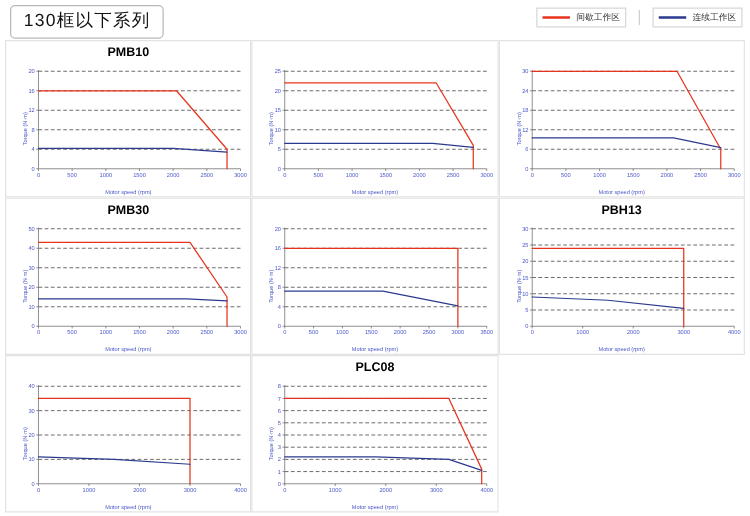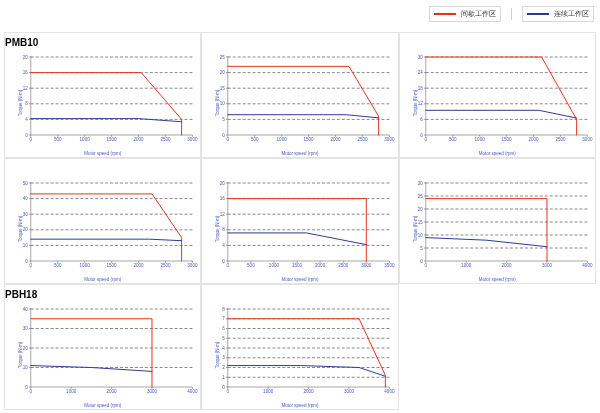--- a/index.html
+++ b/index.html
@@ -85,20 +85,21 @@
     background: #fff;
   }
   .cell.empty {
     border: 1px solid transparent;
   }
   .chart-title {
     position: absolute;
     top: 4px;
     left: 0;
     width: 100%;
+    text-align: center;
     font-size: 10px;
     font-weight: bold;
     color: #000;
   }
   .plot-wrap {
     position: absolute;
     left: 0;
     top: 16px;
     width: 100%;
     height: 108px;
@@ -135,20 +136,21 @@
     font-size: 4.6px;
     fill: #4a56c8;
   }
 </style>
 </head>
 <body>
 
 <div id="root">
 
   <div class="header">
+    <div class="title-box">130框以下系列</div>
     <div class="legend">
       <div class="legend-item">
         <span class="legend-line" style="border-top-color:#e8331c"></span>
         <span>间歇工作区</span>
       </div>
       <div class="legend-sep"></div>
       <div class="legend-item">
         <span class="legend-line" style="border-top-color:#2b3a8f"></span>
         <span>连续工作区</span>
       </div>
@@ -280,20 +282,21 @@
             <line x1="161.83333333333334" y1="86" x2="161.83333333333334" y2="87.8" stroke="#6a6a6a" stroke-width="0.6"></line>
             <text x="161.83333333333334" y="92.5" text-anchor="middle" class="tick-text">2500</text>
             <line x1="189" y1="86" x2="189" y2="87.8" stroke="#6a6a6a" stroke-width="0.6"></line>
             <text x="189" y="92.5" text-anchor="middle" class="tick-text">3000</text>
             <polyline points="26,8 142.81666666666666,8 178.13333333333333,70.4 178.13333333333333,86" fill="none" stroke="#e8331c" stroke-width="1" stroke-linejoin="round" stroke-linecap="round"></polyline>
             <polyline points="26,61.3 140.1,61.3 178.13333333333333,69.1" fill="none" stroke="#2b3a8f" stroke-width="1" stroke-linejoin="round" stroke-linecap="round"></polyline>
           </svg>
         </div>
       </div>
       <div class="cell">
+        <div class="chart-title">PMB30</div>
         <div class="plot-wrap">
           <div class="ylabel">Torque (N·m)</div>
           <div class="xlabel">Motor speed (rpm)</div>
           <svg class="plot" viewBox="0 0 197 108" preserveAspectRatio="none">
             <line x1="26" y1="70.4" x2="189" y2="70.4" stroke="#111" stroke-width="0.5" stroke-dasharray="3 2"></line>
             <line x1="26" y1="54.8" x2="189" y2="54.8" stroke="#111" stroke-width="0.5" stroke-dasharray="3 2"></line>
             <line x1="26" y1="39.2" x2="189" y2="39.2" stroke="#111" stroke-width="0.5" stroke-dasharray="3 2"></line>
             <line x1="26" y1="23.599999999999994" x2="189" y2="23.599999999999994" stroke="#111" stroke-width="0.5" stroke-dasharray="3 2"></line>
             <line x1="26" y1="8" x2="189" y2="8" stroke="#111" stroke-width="0.5" stroke-dasharray="3 2"></line>
             <line x1="26" y1="7" x2="26" y2="86" stroke="#6a6a6a" stroke-width="0.6"></line>
@@ -368,20 +371,21 @@
             <line x1="165.7142857142857" y1="86" x2="165.7142857142857" y2="87.8" stroke="#6a6a6a" stroke-width="0.6"></line>
             <text x="165.7142857142857" y="92.5" text-anchor="middle" class="tick-text">3000</text>
             <line x1="189" y1="86" x2="189" y2="87.8" stroke="#6a6a6a" stroke-width="0.6"></line>
             <text x="189" y="92.5" text-anchor="middle" class="tick-text">3500</text>
             <polyline points="26,23.599999999999994 165.7142857142857,23.599999999999994 165.7142857142857,86" fill="none" stroke="#e8331c" stroke-width="1" stroke-linejoin="round" stroke-linecap="round"></polyline>
             <polyline points="26,57.92 105.17142857142856,57.92 165.7142857142857,69.62" fill="none" stroke="#2b3a8f" stroke-width="1" stroke-linejoin="round" stroke-linecap="round"></polyline>
           </svg>
         </div>
       </div>
       <div class="cell">
+        <div class="chart-title">PBH13</div>
         <div class="plot-wrap">
           <div class="ylabel">Torque (N·m)</div>
           <div class="xlabel">Motor speed (rpm)</div>
           <svg class="plot" viewBox="0 0 197 108" preserveAspectRatio="none">
             <line x1="26" y1="73" x2="189" y2="73" stroke="#111" stroke-width="0.5" stroke-dasharray="3 2"></line>
             <line x1="26" y1="60" x2="189" y2="60" stroke="#111" stroke-width="0.5" stroke-dasharray="3 2"></line>
             <line x1="26" y1="47" x2="189" y2="47" stroke="#111" stroke-width="0.5" stroke-dasharray="3 2"></line>
             <line x1="26" y1="34" x2="189" y2="34" stroke="#111" stroke-width="0.5" stroke-dasharray="3 2"></line>
             <line x1="26" y1="21" x2="189" y2="21" stroke="#111" stroke-width="0.5" stroke-dasharray="3 2"></line>
             <line x1="26" y1="8" x2="189" y2="8" stroke="#111" stroke-width="0.5" stroke-dasharray="3 2"></line>
@@ -410,21 +414,20 @@
             <line x1="148.25" y1="86" x2="148.25" y2="87.8" stroke="#6a6a6a" stroke-width="0.6"></line>
             <text x="148.25" y="92.5" text-anchor="middle" class="tick-text">3000</text>
             <line x1="189" y1="86" x2="189" y2="87.8" stroke="#6a6a6a" stroke-width="0.6"></line>
             <text x="189" y="92.5" text-anchor="middle" class="tick-text">4000</text>
             <polyline points="26,23.599999999999994 148.25,23.599999999999994 148.25,86" fill="none" stroke="#e8331c" stroke-width="1" stroke-linejoin="round" stroke-linecap="round"></polyline>
             <polyline points="26,62.6 87.125,65.2 148.25,71.7" fill="none" stroke="#2b3a8f" stroke-width="1" stroke-linejoin="round" stroke-linecap="round"></polyline>
           </svg>
         </div>
       </div>
       <div class="cell">
-        <div class="chart-title">PBH18</div>
         <div class="plot-wrap">
           <div class="ylabel">Torque (N·m)</div>
           <div class="xlabel">Motor speed (rpm)</div>
           <svg class="plot" viewBox="0 0 197 108" preserveAspectRatio="none">
             <line x1="26" y1="66.5" x2="189" y2="66.5" stroke="#111" stroke-width="0.5" stroke-dasharray="3 2"></line>
             <line x1="26" y1="47" x2="189" y2="47" stroke="#111" stroke-width="0.5" stroke-dasharray="3 2"></line>
             <line x1="26" y1="27.5" x2="189" y2="27.5" stroke="#111" stroke-width="0.5" stroke-dasharray="3 2"></line>
             <line x1="26" y1="8" x2="189" y2="8" stroke="#111" stroke-width="0.5" stroke-dasharray="3 2"></line>
             <line x1="26" y1="7" x2="26" y2="86" stroke="#6a6a6a" stroke-width="0.6"></line>
             <line x1="26" y1="86" x2="189" y2="86" stroke="#6a6a6a" stroke-width="0.6"></line>
@@ -447,20 +450,21 @@
             <line x1="148.25" y1="86" x2="148.25" y2="87.8" stroke="#6a6a6a" stroke-width="0.6"></line>
             <text x="148.25" y="92.5" text-anchor="middle" class="tick-text">3000</text>
             <line x1="189" y1="86" x2="189" y2="87.8" stroke="#6a6a6a" stroke-width="0.6"></line>
             <text x="189" y="92.5" text-anchor="middle" class="tick-text">4000</text>
             <polyline points="26,17.75 148.25,17.75 148.25,86" fill="none" stroke="#e8331c" stroke-width="1" stroke-linejoin="round" stroke-linecap="round"></polyline>
             <polyline points="26,64.55 87.125,66.5 148.25,70.4" fill="none" stroke="#2b3a8f" stroke-width="1" stroke-linejoin="round" stroke-linecap="round"></polyline>
           </svg>
         </div>
       </div>
       <div class="cell">
+        <div class="chart-title">PLC08</div>
         <div class="plot-wrap">
           <div class="ylabel">Torque (N·m)</div>
           <div class="xlabel">Motor speed (rpm)</div>
           <svg class="plot" viewBox="0 0 197 108" preserveAspectRatio="none">
             <line x1="26" y1="76.25" x2="189" y2="76.25" stroke="#111" stroke-width="0.5" stroke-dasharray="3 2"></line>
             <line x1="26" y1="66.5" x2="189" y2="66.5" stroke="#111" stroke-width="0.5" stroke-dasharray="3 2"></line>
             <line x1="26" y1="56.75" x2="189" y2="56.75" stroke="#111" stroke-width="0.5" stroke-dasharray="3 2"></line>
             <line x1="26" y1="47" x2="189" y2="47" stroke="#111" stroke-width="0.5" stroke-dasharray="3 2"></line>
             <line x1="26" y1="37.25" x2="189" y2="37.25" stroke="#111" stroke-width="0.5" stroke-dasharray="3 2"></line>
             <line x1="26" y1="27.5" x2="189" y2="27.5" stroke="#111" stroke-width="0.5" stroke-dasharray="3 2"></line>

